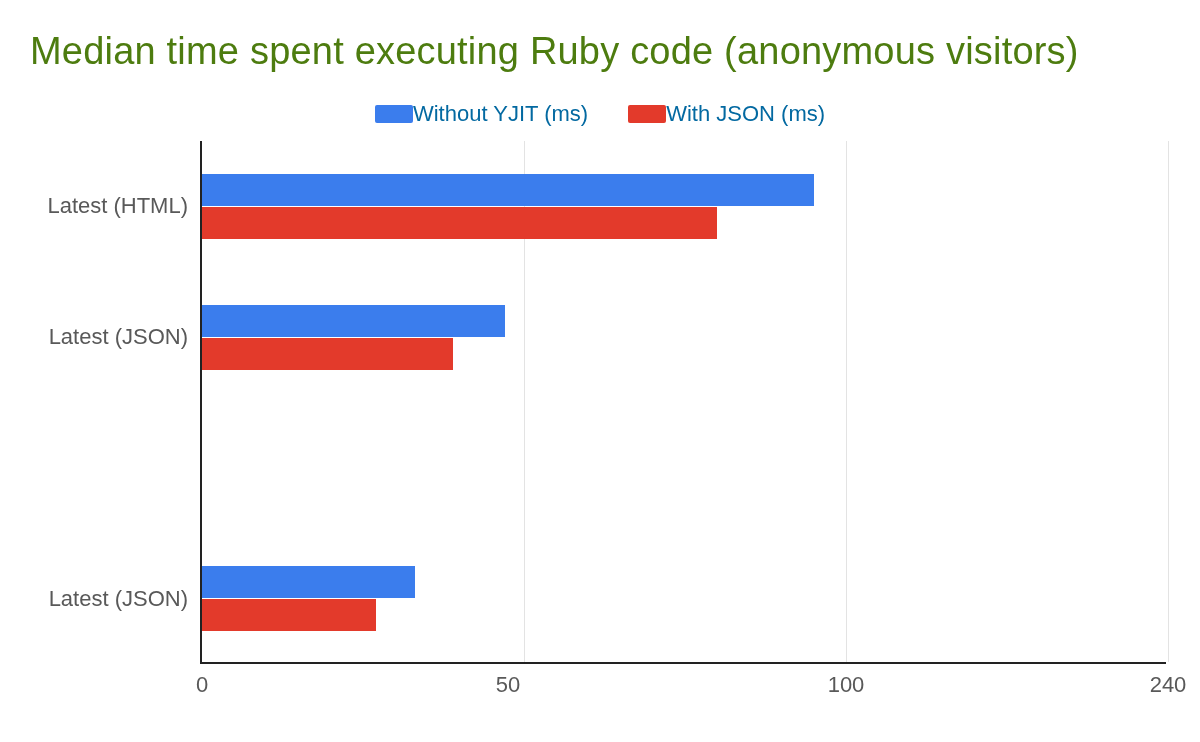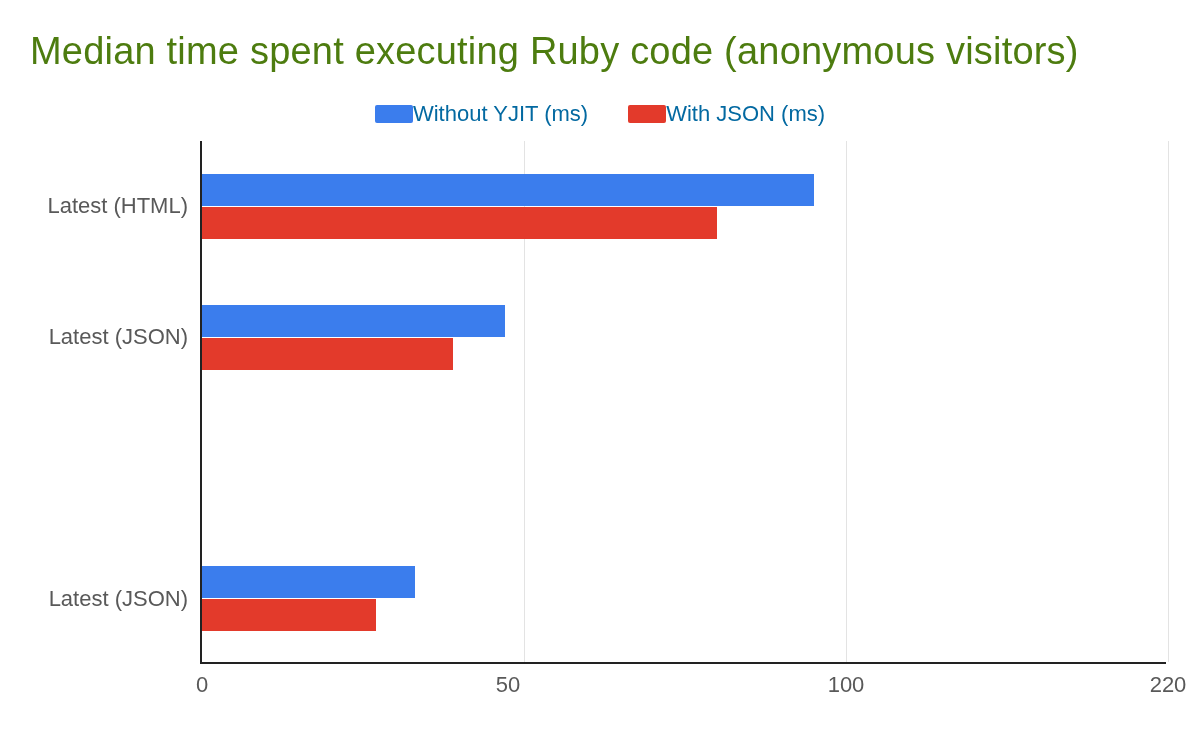--- a/index.html
+++ b/index.html
@@ -104,21 +104,21 @@
     </div>
   </div>
 
   <div class="plot" id="plot">
       <div class="xlabel" style="left: 0px;">0</div>
       <div class="gridline" style="left: 322px;"></div>
       <div class="xlabel" style="left: 306px;">50</div>
       <div class="gridline" style="left: 644px;"></div>
       <div class="xlabel" style="left: 644px;">100</div>
       <div class="gridline" style="left: 966px;"></div>
-      <div class="xlabel" style="left: 966px;">220</div>
+      <div class="xlabel" style="left: 966px;">240</div>
       <div class="cat-group" style="top: 32.875px; height: 65px;">
         <div class="cat-label" style="top: 32.5px;">Latest (HTML)</div>
         <div class="bar" style="background: rgb(59, 125, 237); top: 0px; width: 611.8px;"></div>
         <div class="bar" style="background: rgb(227, 58, 43); top: 33px; width: 515.2px;"></div>
       </div>
       <div class="cat-group" style="top: 163.625px; height: 65px;">
         <div class="cat-label" style="top: 32.5px;">Latest (JSON)</div>
         <div class="bar" style="background: rgb(59, 125, 237); top: 0px; width: 302.68px;"></div>
         <div class="bar" style="background: rgb(227, 58, 43); top: 33px; width: 251.16px;"></div>
       </div>

